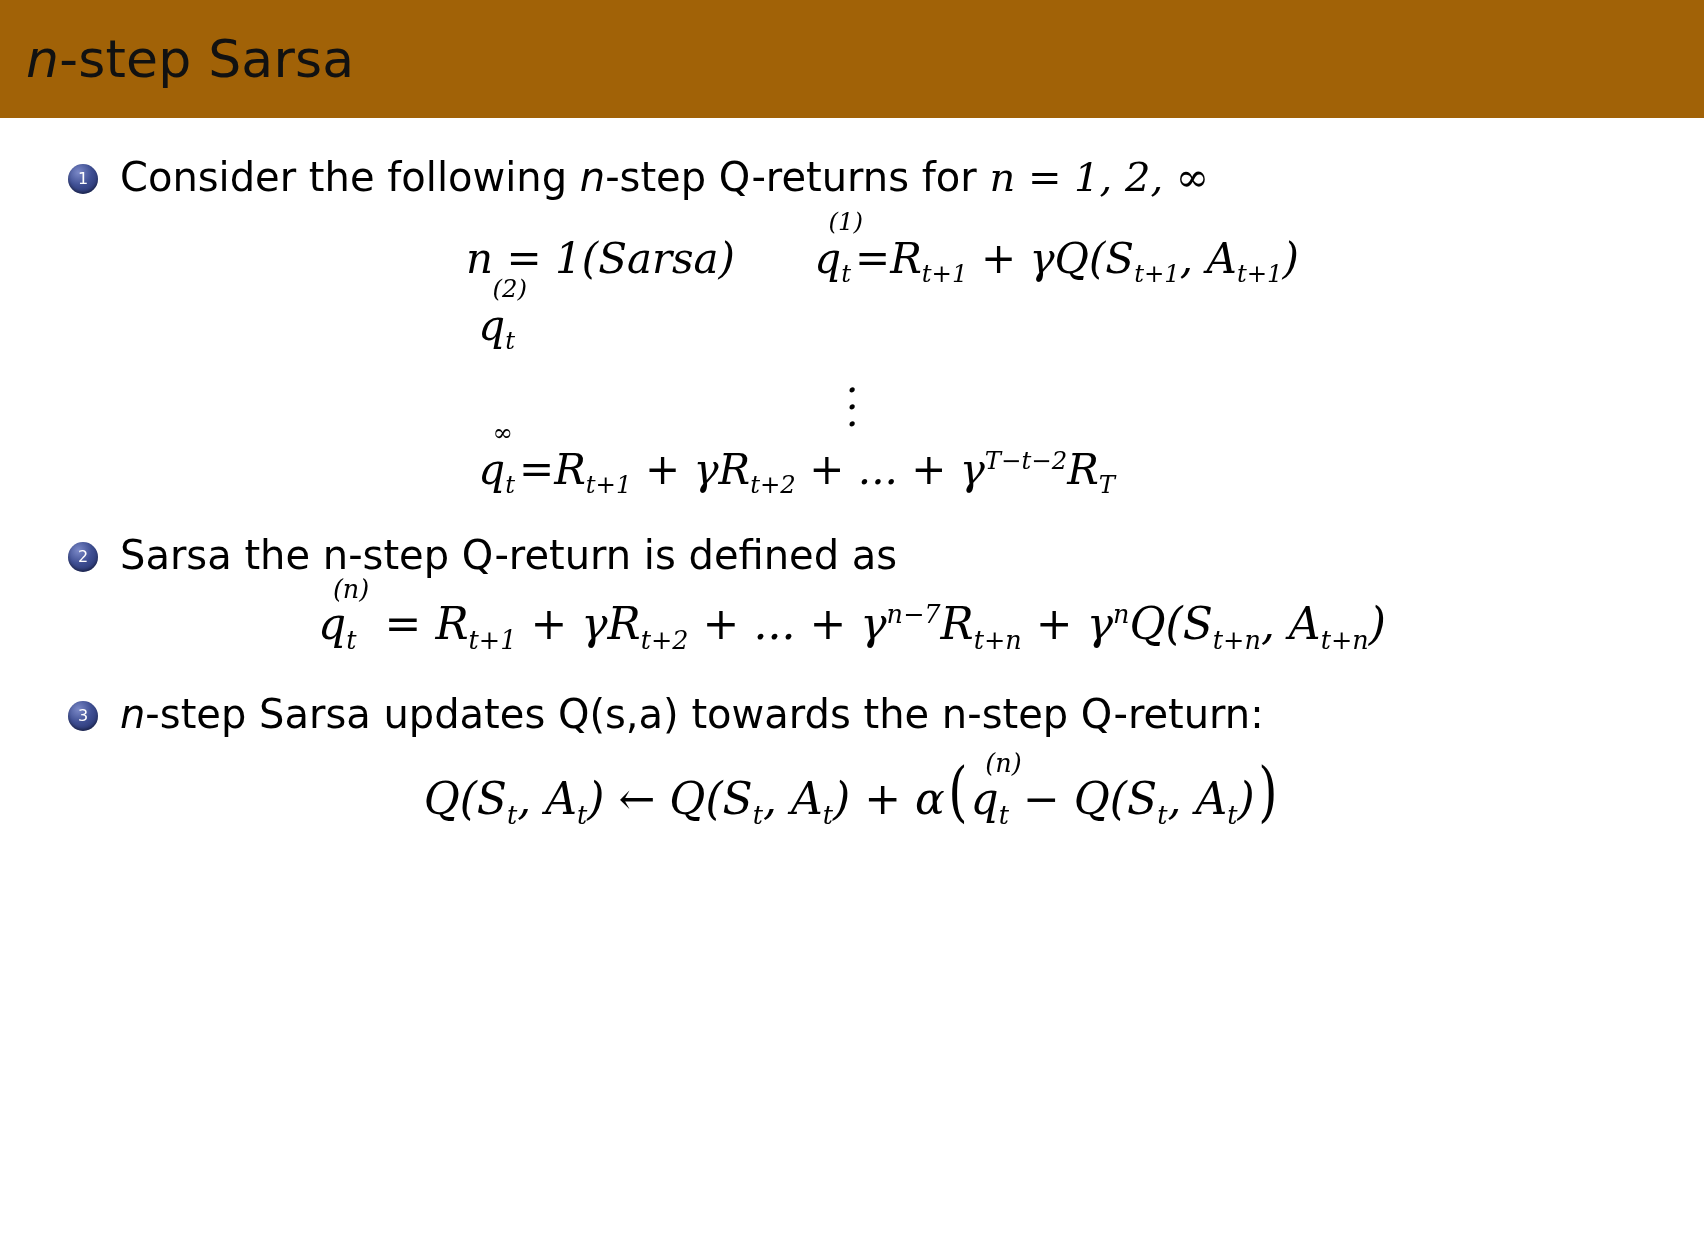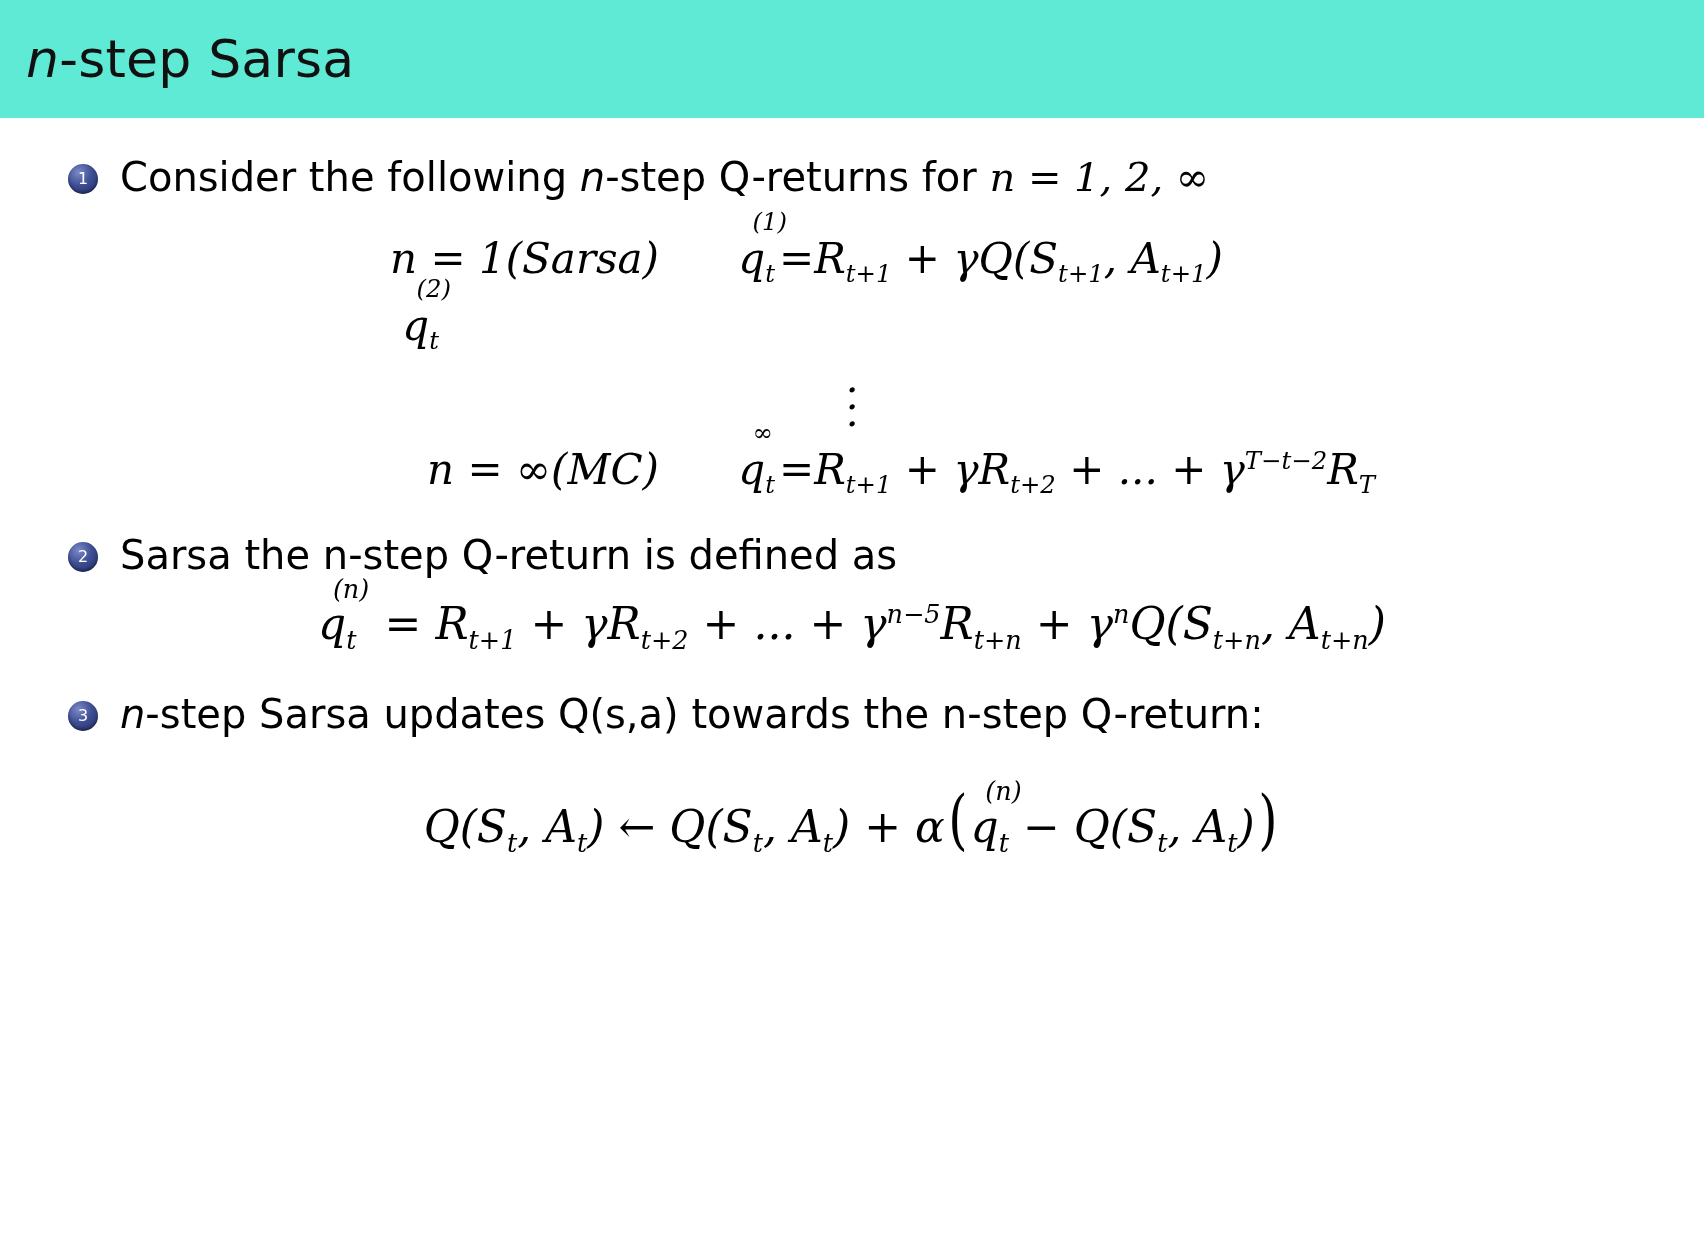--- a/index.html
+++ b/index.html
@@ -12,21 +12,21 @@
     height: 1240px;
     font-family: "DejaVu Sans", sans-serif;
     color: #000000;
     overflow: hidden;
   }
 
   
   .slide-header {
     width: 100%;
     height: 118px;
-    background: #5eead4;
+    background: #a16207;
     display: flex;
     align-items: center;
     box-sizing: border-box;
     padding-left: 26px;
   }
   .slide-title {
     font-size: 52px;
     font-weight: 400;
     letter-spacing: 0.2px;
     color: #111111;
@@ -178,52 +178,49 @@
         </div>
       </div>
 
       <div class="vdots">
         <span>.</span>
           <span>.</span>
           <span>.</span>
       </div>
 
       <div class="eq-row">
-        <div class="col-lhs">
-          <span class="it">n</span> <span class="op">=</span> ∞(<span class="it">MC</span>)
-        </div>
         <div class="col-q">
           <span style="position:relative; display:inline-block;">q<sub>t</sub><sup style="position:absolute; left:0.58em; top:-0.95em;">∞</sup></span>
         </div>
         <div class="col-rhs">
           <span class="op">=</span>R<sub>t+1</sub> <span class="op">+</span> γR<sub>t+2</sub> <span class="op">+</span> ... <span class="op">+</span> γ<sup>T−t−2</sup>R<sub>T</sub>
         </div>
       </div>
 
     </div>
   </div>
 
   <div class="spacer-sm"></div>
 
   <div class="item">
     <div class="bullet">2</div>
     <div class="item-text">Sarsa the n-step Q-return is defined as</div>
   </div>
 
   <div class="eqcenter">
     <span style="position:relative; display:inline-block;">q<sub>t</sub><sup style="position:absolute; left:0.58em; top:-0.95em;">(n)</sup></span>
-    <span class="op">&nbsp;=&nbsp;</span>R<sub>t+1</sub> <span class="op">+</span> γR<sub>t+2</sub> <span class="op">+</span> ... <span class="op">+</span> γ<sup>n−5</sup>R<sub>t+n</sub> <span class="op">+</span> γ<sup>n</sup>Q(S<sub>t+n</sub>, A<sub>t+n</sub>)
+    <span class="op">&nbsp;=&nbsp;</span>R<sub>t+1</sub> <span class="op">+</span> γR<sub>t+2</sub> <span class="op">+</span> ... <span class="op">+</span> γ<sup>n−7</sup>R<sub>t+n</sub> <span class="op">+</span> γ<sup>n</sup>Q(S<sub>t+n</sub>, A<sub>t+n</sub>)
   </div>
 
   <div class="spacer-md"></div>
 
   <div class="item">
     <div class="bullet">3</div>
     <div class="item-text">
       <span class="it">n</span><span>-step Sarsa updates Q(s,a) towards the n-step Q-return:</span>
     </div>
   </div>
 
-  <div class="eqcenter" style="margin-top:42px;">
+  <div class="eqcenter" style="margin-top:14px;">
     Q(S<sub>t</sub>, A<sub>t</sub>) <span class="op">←</span> Q(S<sub>t</sub>, A<sub>t</sub>) <span class="op">+</span> α<span class="bigparen">(</span><span style="position:relative; display:inline-block;">q<sub>t</sub><sup style="position:absolute; left:0.58em; top:-0.95em;">(n)</sup></span> <span class="op">−</span> Q(S<sub>t</sub>, A<sub>t</sub>)<span class="bigparen">)</span>
   </div>
 
 </div>
 
 </body></html>

